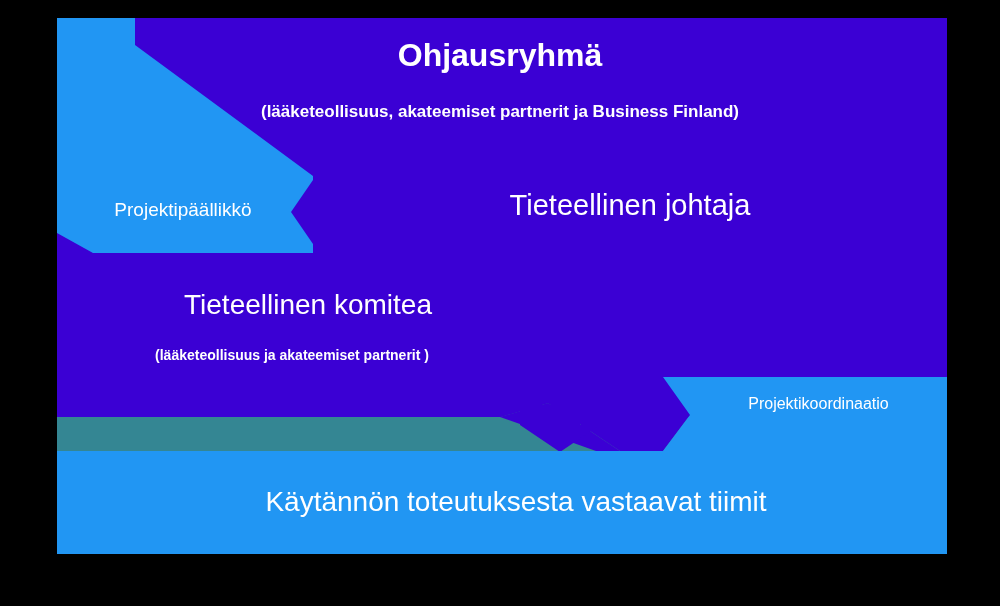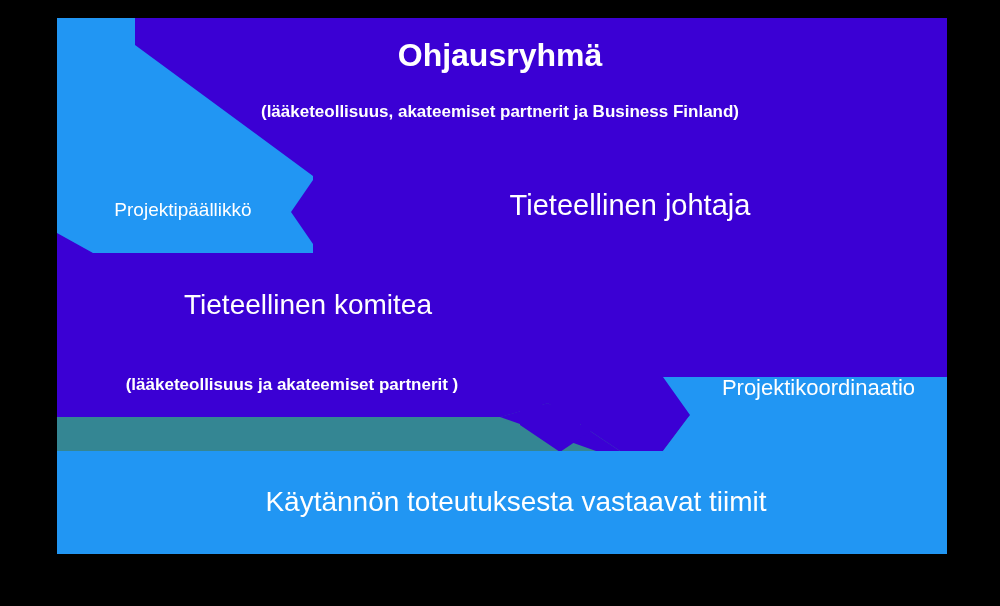--- a/index.html
+++ b/index.html
@@ -58,29 +58,29 @@
   .t-viestintajohtaja {
     left: 57px; top: 200px; width: 252px;
     font-size: 19px; font-weight: 400;
   }
   .t-tieteellinen-komitea {
     left: 57px; top: 290px; width: 470px;
     font-size: 28px; font-weight: 400; padding-left: 16px;
   }
   .t-tieteellinen-komitea-sub {
     left: 57px; top: 348px; width: 470px;
-    font-size: 17px; font-weight: 700; margin-top: 28px;
+    font-size: 14px; font-weight: 700;
   }
   .t-projektipaallikko {
     left: 600px; top: 305px; width: 345px;
     font-size: 28px; font-weight: 400;
   }
   .t-projektikoordinaatio {
-    left: 690px; top: 376px; width: 257px;
-    font-size: 22px; font-weight: 400;
+    left: 690px; top: 395px; width: 257px;
+    font-size: 16px; font-weight: 400;
   }
   .t-tiimit {
     left: 71px; top: 487px; width: 890px;
     font-size: 28px; font-weight: 400;
   }
 </style>
 </head>
 <body>
 
 <div id="stage">

